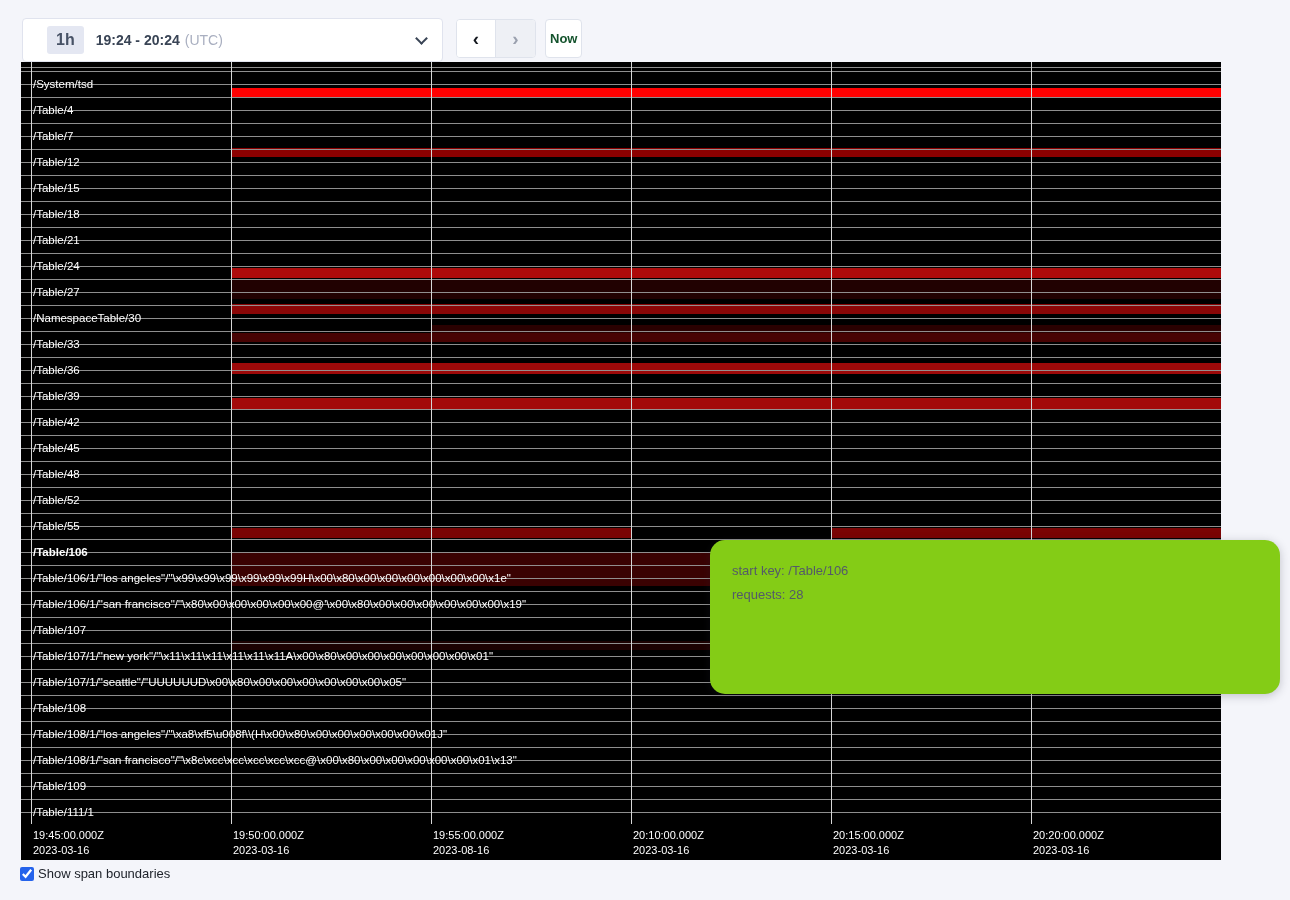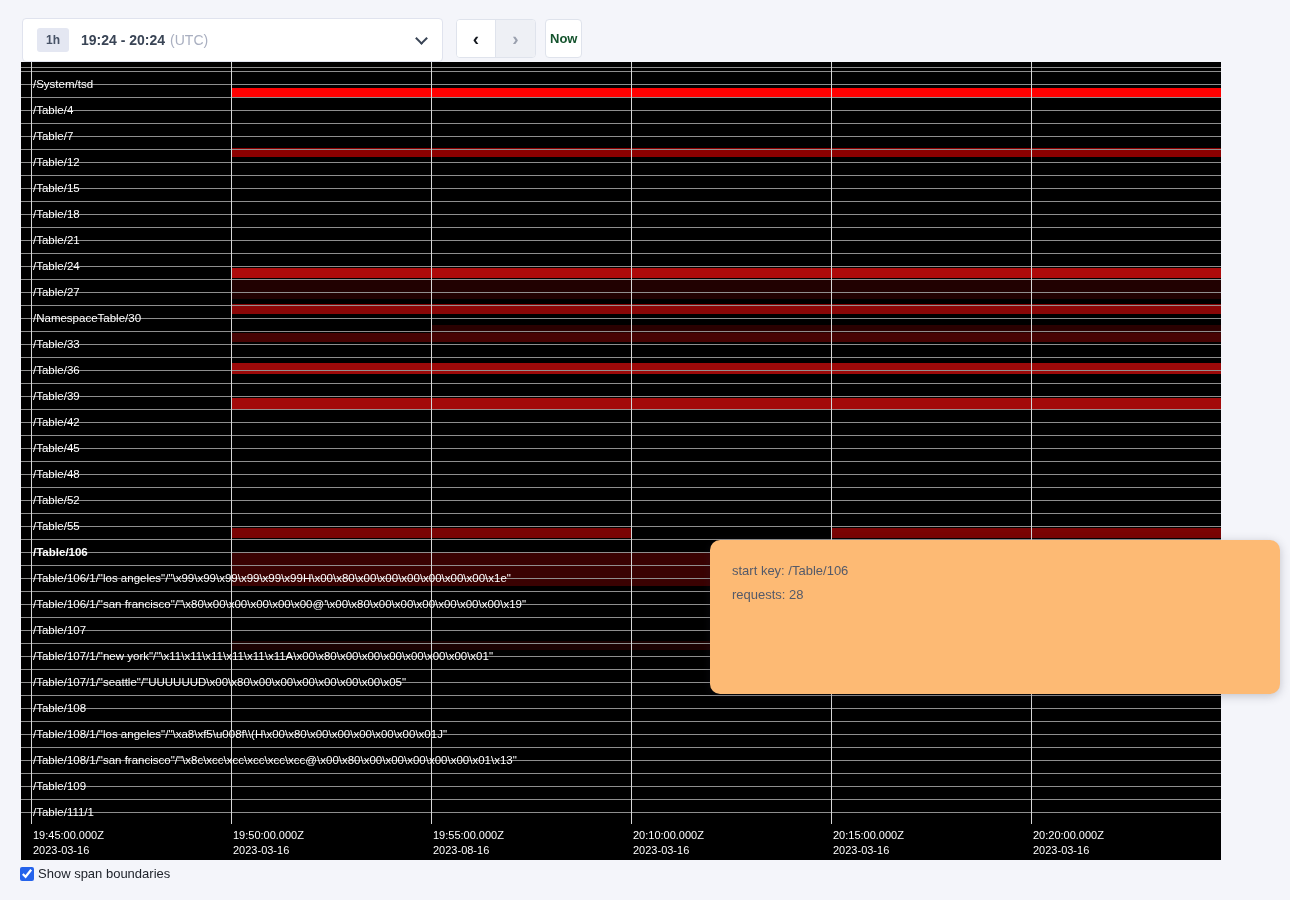--- a/index.html
+++ b/index.html
@@ -2,21 +2,21 @@
 <html><head>
 <meta charset="utf-8">
 <style>
   * { margin:0; padding:0; box-sizing:border-box; }
   html,body { width:1290px; height:900px; background:#f4f5fa; font-family:"Liberation Sans", sans-serif; overflow:hidden; }
 
   
   .toolbar { position:absolute; left:0; top:0; width:1290px; height:62px; }
   .time-select { position:absolute; left:22px; top:18px; width:421px; height:44px; background:#ffffff;
                  border:1px solid #e0e3ee; border-radius:4px; display:flex; align-items:center; cursor:pointer; }
-  .range-badge { margin-left:14px; background:#e4e7f2; color:#475266; font-weight:bold; font-size:12px;
+  .range-badge { margin-left:24px; background:#e4e7f2; color:#475266; font-weight:bold; font-size:16px;
                  padding:5px 9px; border-radius:3px; }
   .range-text { margin-left:12px; font-size:14px; font-weight:bold; color:#394455; }
   .range-utc { margin-left:5px; font-size:14px; color:#a9afc0; }
   .chevron-down { position:absolute; right:16px; top:15px; width:9px; height:9px; border-right:2px solid #394455;
                   border-bottom:2px solid #394455; transform:rotate(45deg); }
   .nav-group { position:absolute; left:456px; top:19px; width:80px; height:39px; border:1px solid #dfe3ec;
                border-radius:4px; display:flex; overflow:hidden; background:#fff; }
   .nav-btn { width:40px; height:100%; display:flex; align-items:center; justify-content:center; font-size:19px;
              font-weight:bold; }
   .nav-prev { color:#14181f; background:#ffffff; border-right:1px solid #dfe3ec; cursor:pointer; }
@@ -32,22 +32,22 @@
   .hlines { position:absolute; left:0; top:0; width:1200px; height:758px;
             background-image:repeating-linear-gradient(to bottom, rgba(150,150,150,0.95) 0 1px, transparent 1px 13px);
             background-position:0 9px; pointer-events:none; }
   .vline { position:absolute; top:0; width:1px; height:762px; background:#d6d6d6; }
   .row-label { position:absolute; color:#ffffff; font-size:11.5px; white-space:nowrap; line-height:14px;
                transform:translateY(-7px); letter-spacing:0; }
   .xaxis-label { position:absolute; top:766px; color:#ffffff; font-size:11px; font-weight:normal; line-height:15px;
                  white-space:pre; }
 
   
-  .tooltip { position:absolute; left:710px; top:540px; width:570px; height:154px; background:#fdba74;
-             border-radius:10px; box-shadow:0 2px 10px rgba(40,40,60,0.25); padding:14px 22px; z-index:5; }
+  .tooltip { position:absolute; left:710px; top:540px; width:570px; height:154px; background:#84cc16;
+             border-radius:15px; box-shadow:0 2px 10px rgba(40,40,60,0.25); padding:14px 22px; z-index:5; }
   .tooltip-line { font-size:13px; color:#545a69; margin-top:9px; white-space:nowrap; }
 
   
   .footer { position:absolute; left:20px; top:866px; display:flex; align-items:center; }
   .footer input { width:14px; height:14px; accent-color:#2563eb; cursor:pointer; }
   .footer span { margin-left:4px; font-size:13px; color:#20242c; }
 </style>
 </head>
 <body>
 

